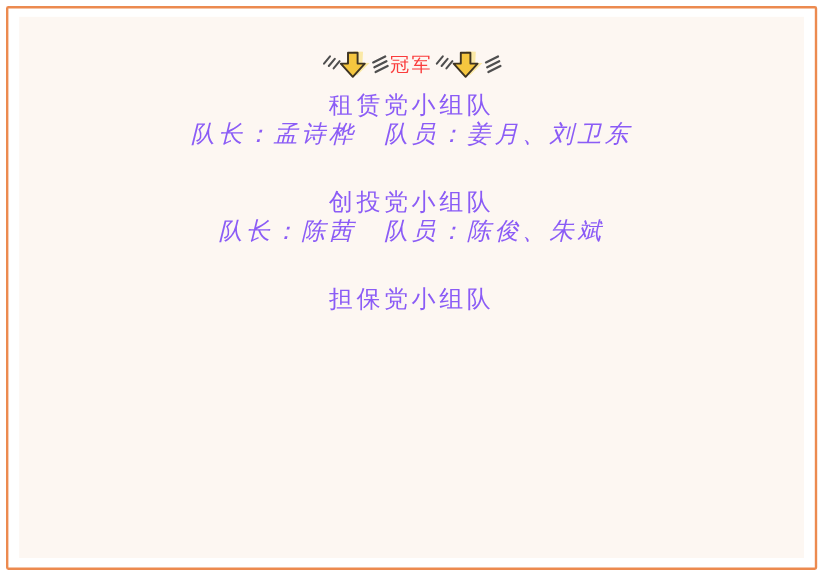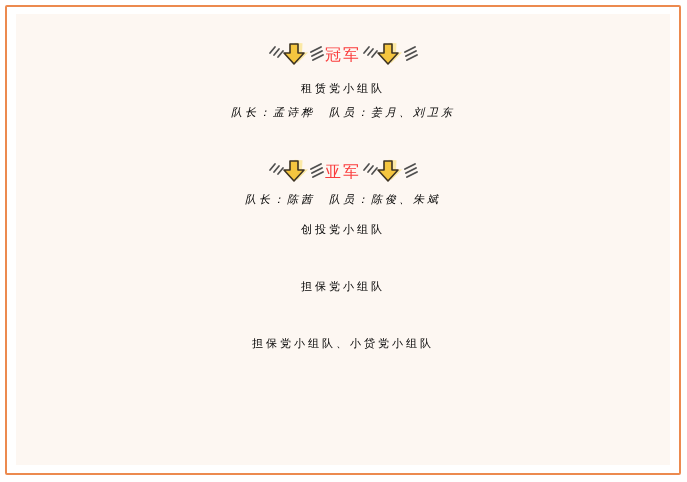--- a/index.html
+++ b/index.html
@@ -52,24 +52,24 @@
   }
   .award-label {
     font-size: 16px;
     letter-spacing: 2px;
     color: #FA3C3C;
     line-height: 26px;
     white-space: nowrap;
   }
   .team-line {
     margin-top: 10px;
-    font-size: 11px;
+    font-size: 20px;
     letter-spacing: 3px;
     line-height: 20px;
-    color: #000000;
+    color: #8b5cf6;
     white-space: nowrap;
   }
   .members {
     margin-top: 4px;
     font-style: italic;
   }
   .arrow-icon {
     display: block;
     width: 58px;
     height: 26px;
@@ -116,35 +116,25 @@
         <span class="award-label">冠军</span>
         <svg class="arrow-icon" viewBox="0 0 58 26">
             <use href="#arrowIconDef"></use>
           </svg>
       </div>
       <div class="team-line">租赁党小组队</div>
       <div class="team-line members">队长：孟诗桦　队员：姜月、刘卫东</div>
     </section>
 
     <section class="award-section">
-      <div class="heading">
-        <svg class="arrow-icon" viewBox="0 0 58 26">
-            <use href="#arrowIconDef"></use>
-          </svg>
-        <span class="award-label">亚军</span>
-        <svg class="arrow-icon" viewBox="0 0 58 26">
-            <use href="#arrowIconDef"></use>
-          </svg>
-      </div>
+      <div class="team-line">创投党小组队</div>
       <div class="team-line members">队长：陈茜　队员：陈俊、朱斌</div>
-      <div class="team-line">创投党小组队</div>
     </section>
 
     <section class="award-section">
       <div class="team-line">担保党小组队</div>
     </section>
 
     <section class="award-section">
-      <div class="team-line">担保党小组队、小贷党小组队</div>
     </section>
 
   </div>
 </div>
 
 </body></html>

